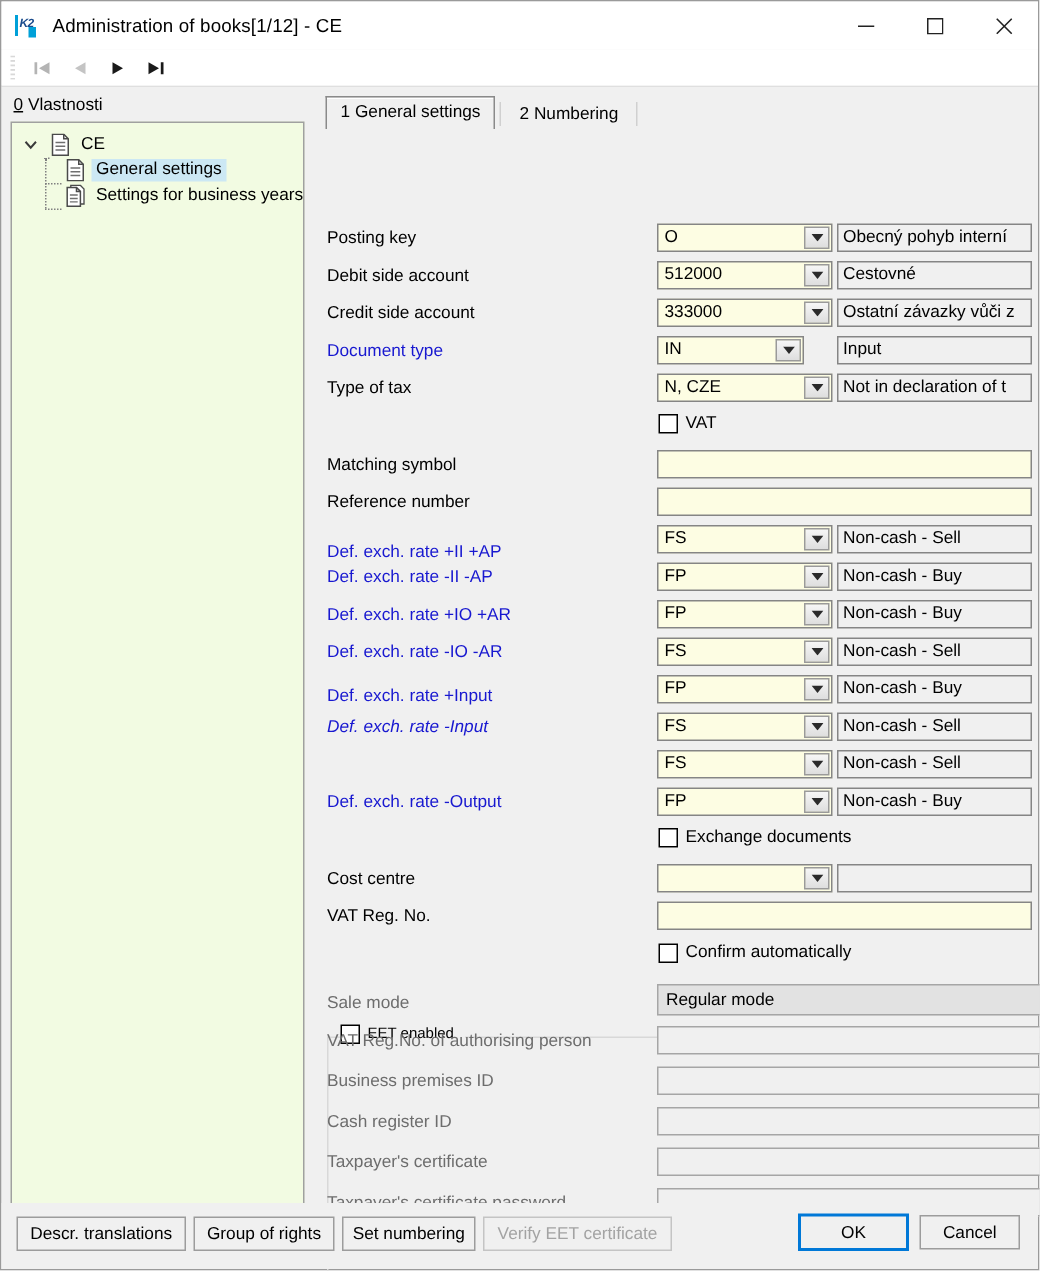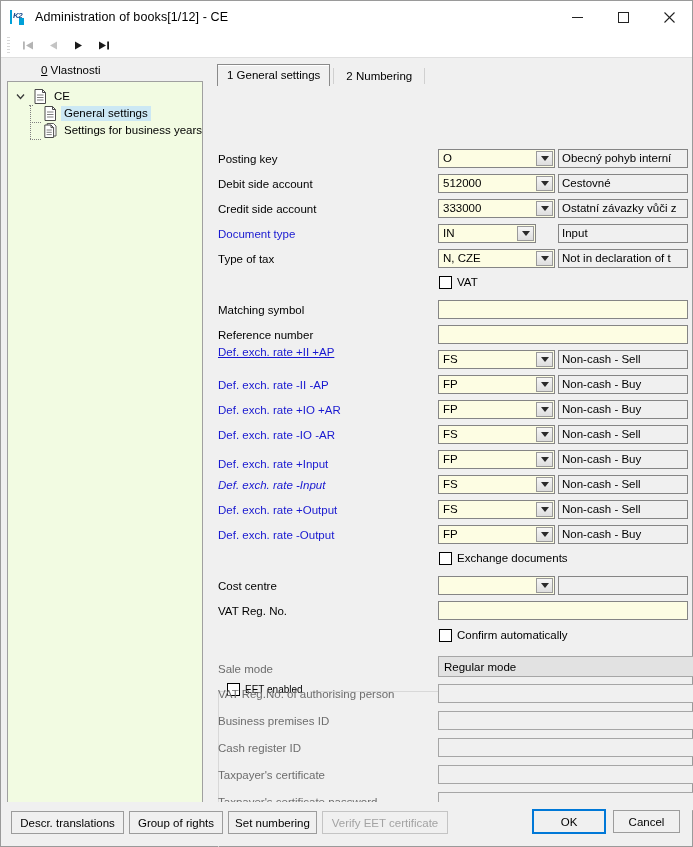--- a/index.html
+++ b/index.html
@@ -136,21 +136,20 @@
     flex: 0 0 auto;
     position: relative;
     padding: 6px 0 0 6px;
     box-sizing: border-box;
   }
   .pane-label {
     font-size: 11.5px;
     color: #000000;
     margin-bottom: 3px;
     padding-left: 2px;
-    margin-left: 32px;
   }
   .pane-label .accesskey {
     text-decoration: underline;
   }
   .tree-box {
     position: absolute;
     left: 6px;
     top: 23px;
     width: 196px;
     height: 754px;
@@ -692,21 +691,21 @@
           <span class="cbox"></span>
           <span class="cb-label">VAT</span>
         </div>
 
         <div class="f-label" style="top:214px;">Matching symbol</div>
         <div class="txt" style="top:214px; left:228px; width:250px;"></div>
 
         <div class="f-label" style="top:239px;">Reference number</div>
         <div class="txt" style="top:239px; left:228px; width:250px;"></div>
 
-        <div class="f-label link" style="top:256px;text-decoration:underline;">Def. exch. rate +II  +AP</div>
+        <div class="f-label link" style="top:272px;">Def. exch. rate +II  +AP</div>
         <div class="combo" style="top:264px; left:228px; width:117px;">
           <span class="val">FS</span>
           <span class="ddbtn">
             <svg width="8" height="5" viewBox="0 0 8 5">
                 <polygon points="0,0 8,0 4,5" fill="#2a2a2a"></polygon>
               </svg>
           </span>
         </div>
         <div class="ro-box" style="top:264px; left:348px; width:130px;">Non-cash - Sell</div>
 
@@ -758,21 +757,20 @@
         <div class="combo" style="top:389px; left:228px; width:117px;">
           <span class="val">FS</span>
           <span class="ddbtn">
             <svg width="8" height="5" viewBox="0 0 8 5">
                 <polygon points="0,0 8,0 4,5" fill="#2a2a2a"></polygon>
               </svg>
           </span>
         </div>
         <div class="ro-box" style="top:389px; left:348px; width:130px;">Non-cash - Sell</div>
 
-        <div class="f-label link" style="top:414px;">Def. exch. rate +Output</div>
         <div class="combo" style="top:414px; left:228px; width:117px;">
           <span class="val">FS</span>
           <span class="ddbtn">
             <svg width="8" height="5" viewBox="0 0 8 5">
                 <polygon points="0,0 8,0 4,5" fill="#2a2a2a"></polygon>
               </svg>
           </span>
         </div>
         <div class="ro-box" style="top:414px; left:348px; width:130px;">Non-cash - Sell</div>
 

